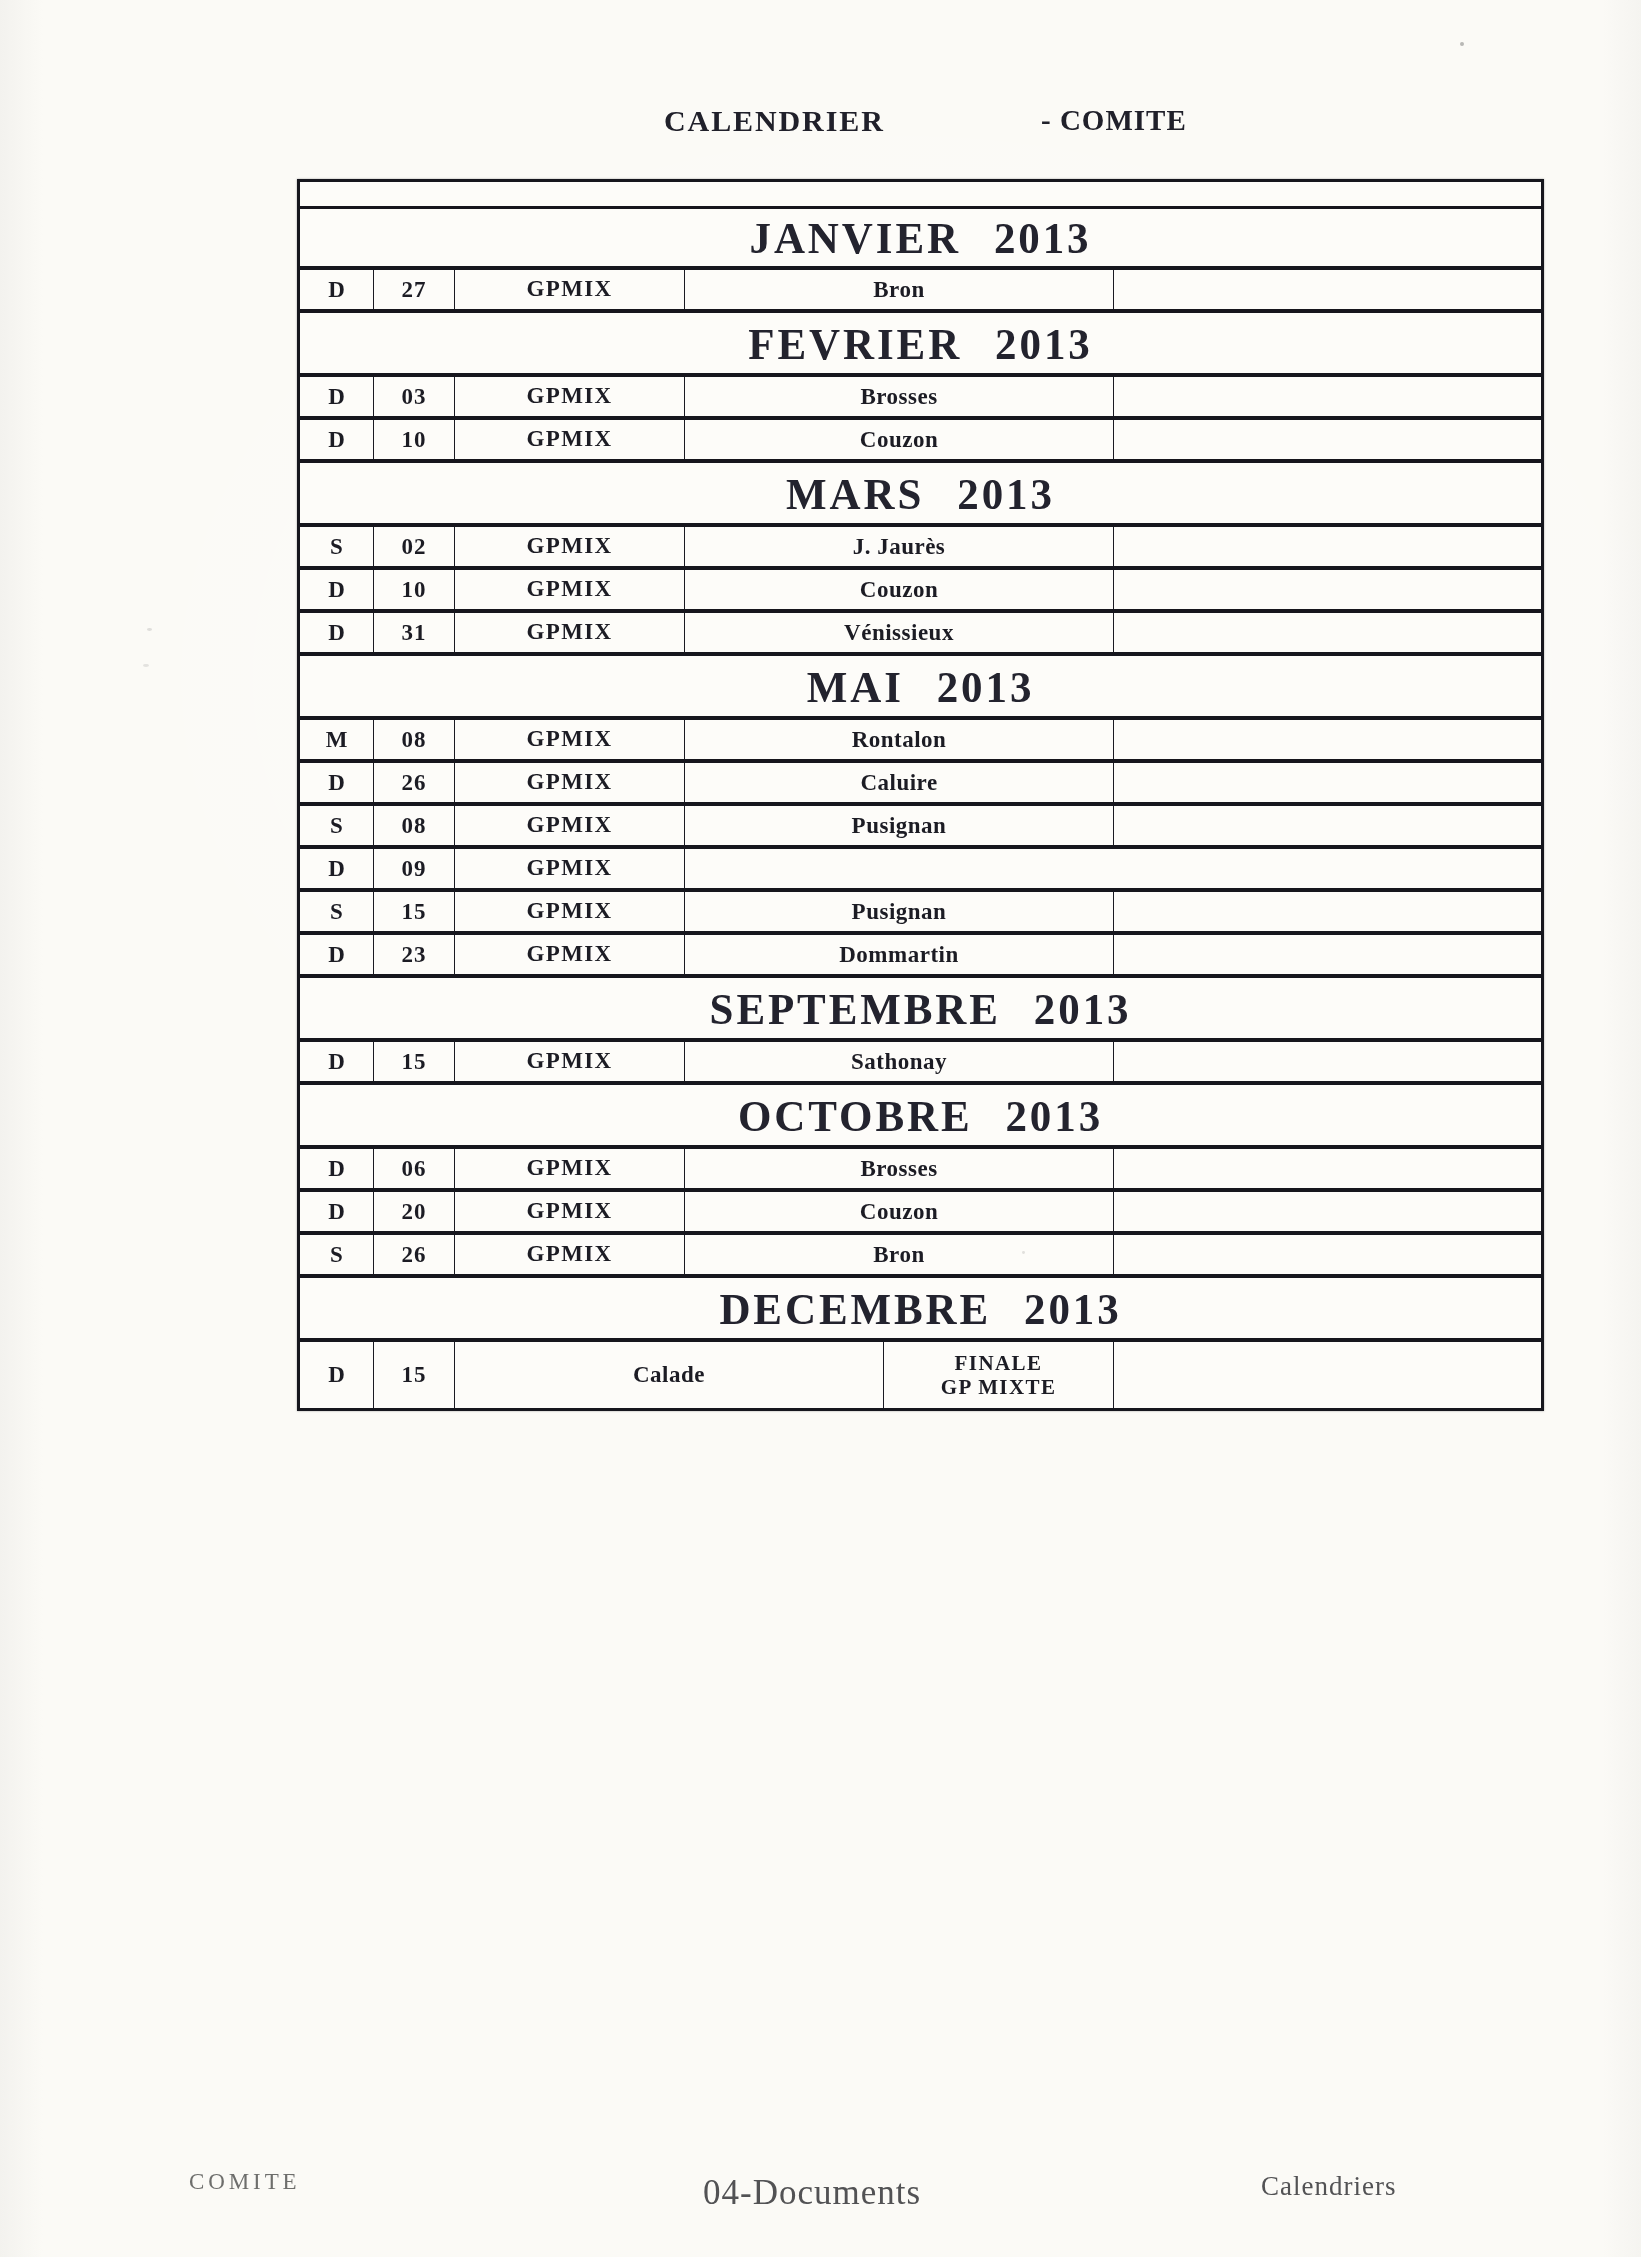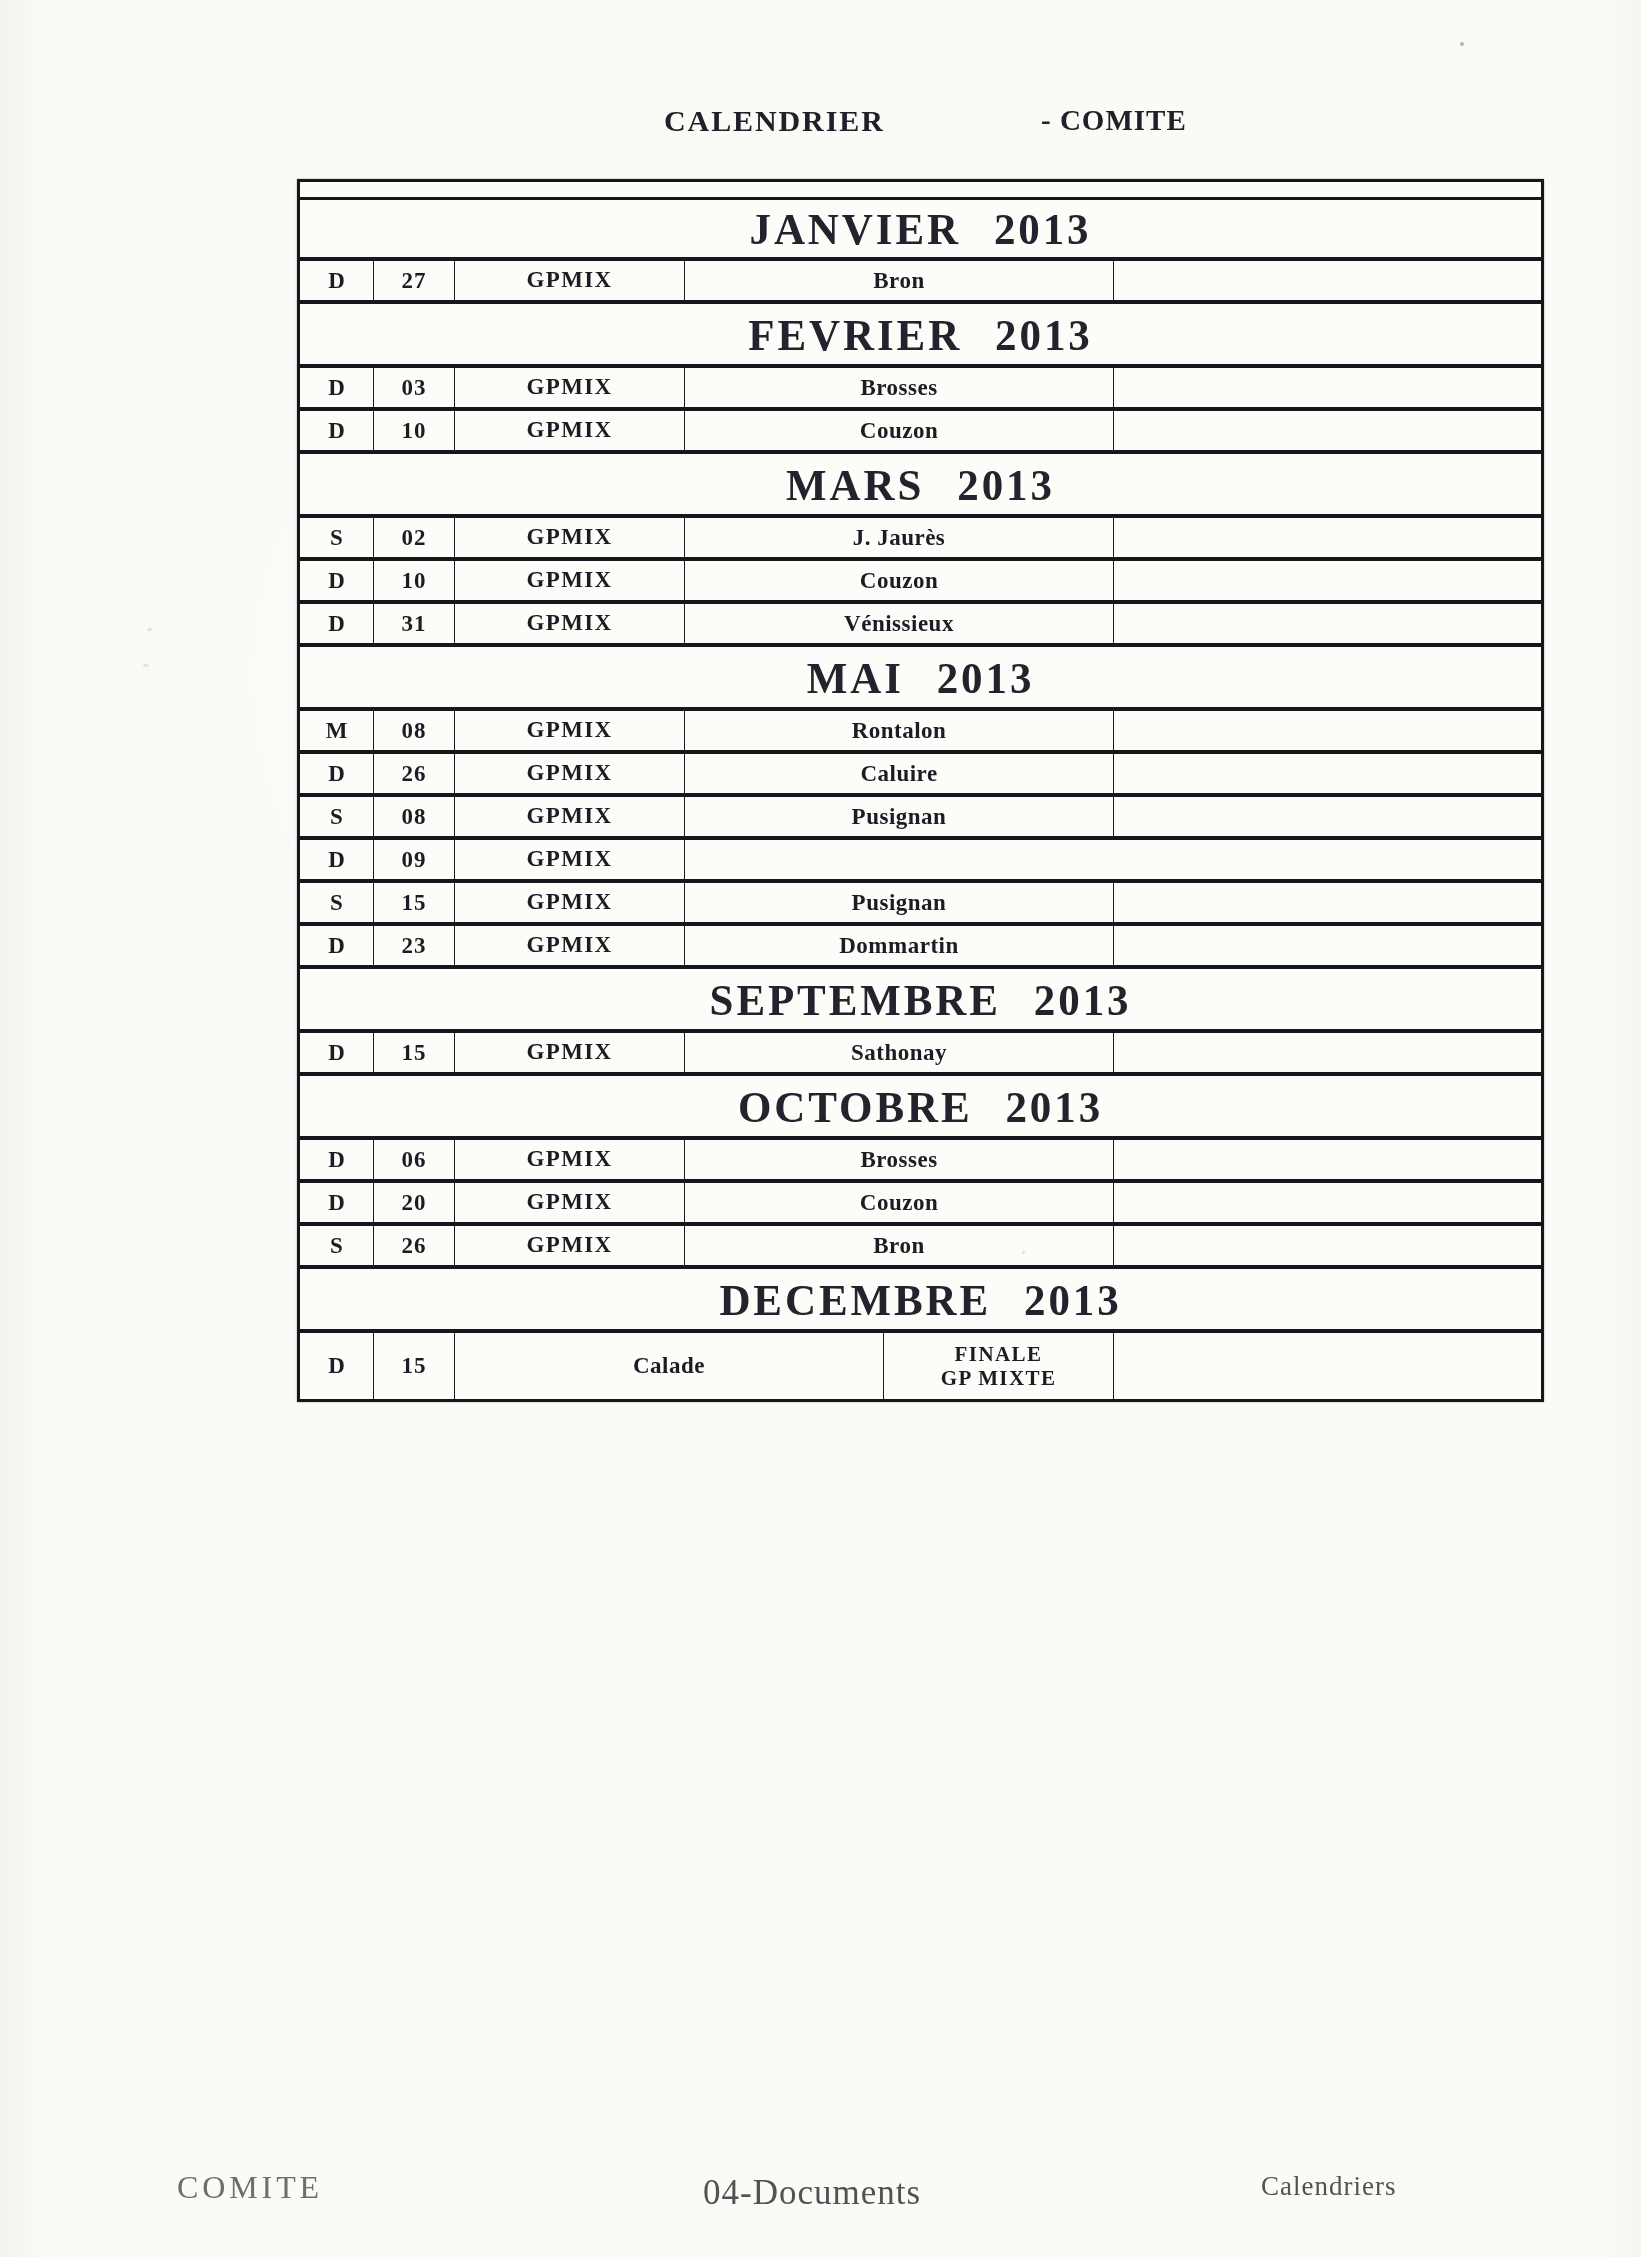--- a/index.html
+++ b/index.html
@@ -35,21 +35,21 @@
     border: 3.9px solid #16161d;
     background: #fdfcf9;
     box-shadow: 0 0 1.9px rgba(0,0,0,0.35);
   }
   .month-band {
     height: 64px;
     border-bottom: 4.8px solid #16161d;
     display: flex; align-items: center; justify-content: center;
     background: #fdfcf9;
   }
-  .month-band.first { border-top: 3.9px solid #16161d; margin-top: 15px; }
+  .month-band.first { border-top: 3.9px solid #16161d; margin-top: 24px; }
   .month-title {
     font-size: 43px; font-weight: bold; letter-spacing: 2.9px; word-spacing: 19.3px;
     color: #23232e;
     transform: scaleY(1.04);
   }
   .data-row {
     display: flex; align-items: stretch;
     height: 43px;
     border-bottom: 4.8px solid #16161d;
     background: #fdfcf9;
@@ -64,22 +64,22 @@
   .cell-day      { width: 74px; }
   .cell-date     { width: 81px; letter-spacing: 1px; }
   .cell-event    { width: 230px; letter-spacing: 1.4px; white-space: pre-line; text-align: center; line-height: 1.15; }
   .data-row.tall .cell-event { font-size: 21px; }
   .cell-location { width: 429px; letter-spacing: 0.5px; }
   .cell-empty    { flex: 1; border-right: none; }
 
   
   .page-footer { position: absolute; left: 0; top: 2169px; width: 100%; height: 48px; }
   .footer-left {
-    position: absolute; left: 177px; top: 0;
-    font-size: 32px; letter-spacing: 3.9px; color: #6e6e6c;
+    position: absolute; left: 189px; top: 0;
+    font-size: 23px; letter-spacing: 3.9px; color: #6e6e6c;
     text-shadow: 0 0 1px rgba(250,250,248,0.8);
     text-align: right;
   }
   .footer-center {
     position: absolute; left: 703px; top: 3.9px;
     font-size: 35px; letter-spacing: 1px; color: #525254;
   }
   .footer-right {
     position: absolute; left: 1261px; top: 1.9px;
     font-size: 27px; letter-spacing: 1px; color: #525254;

